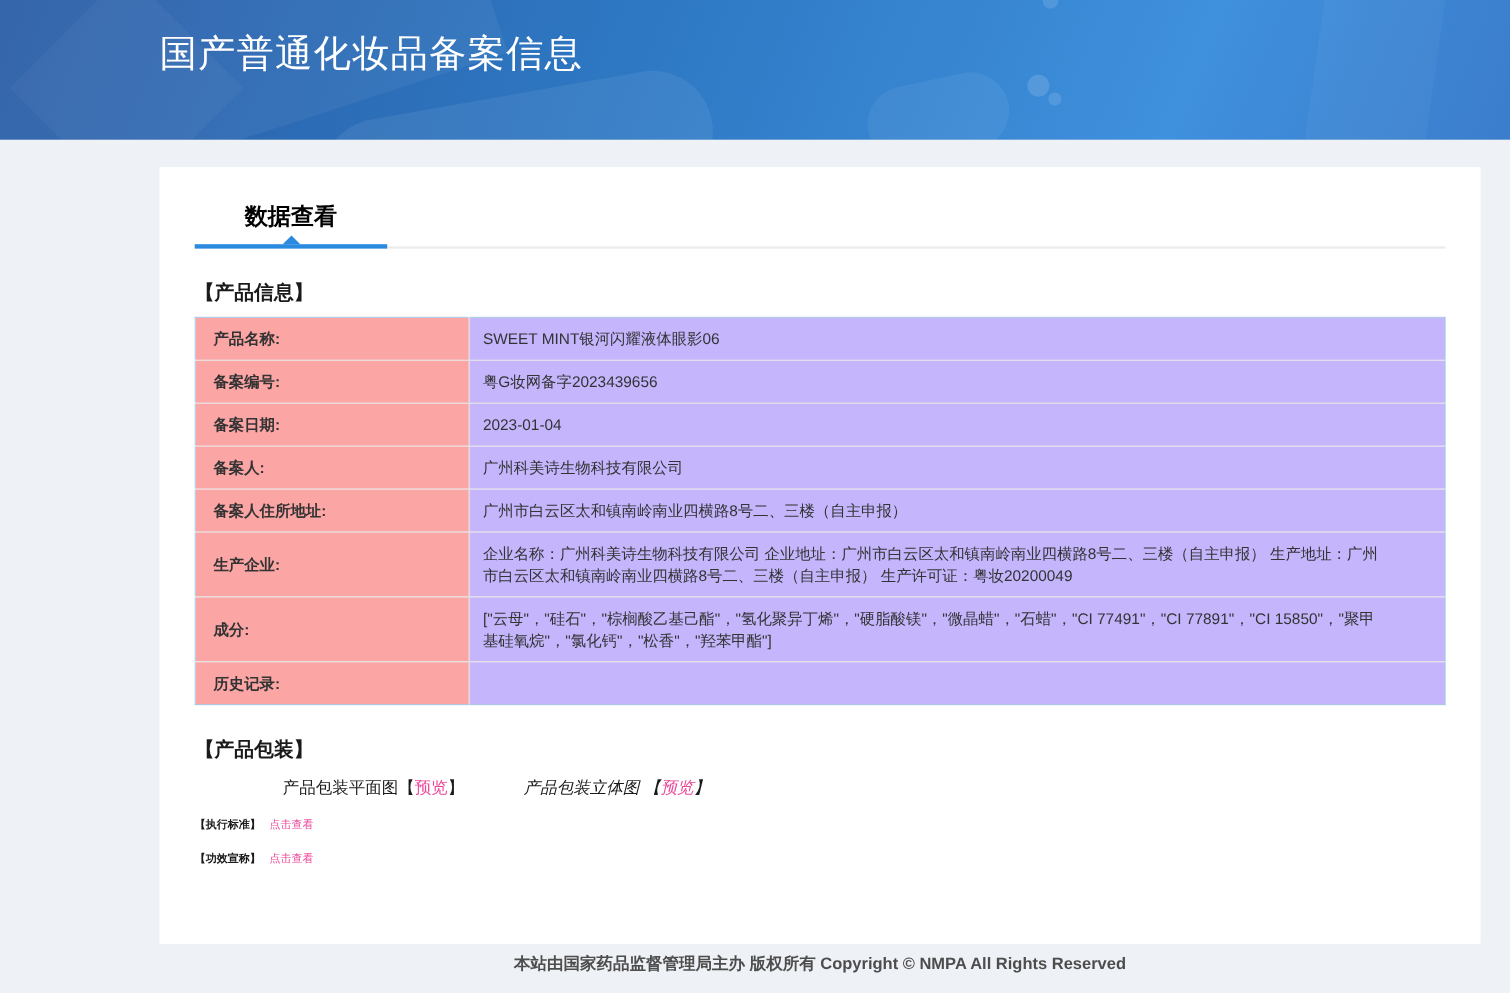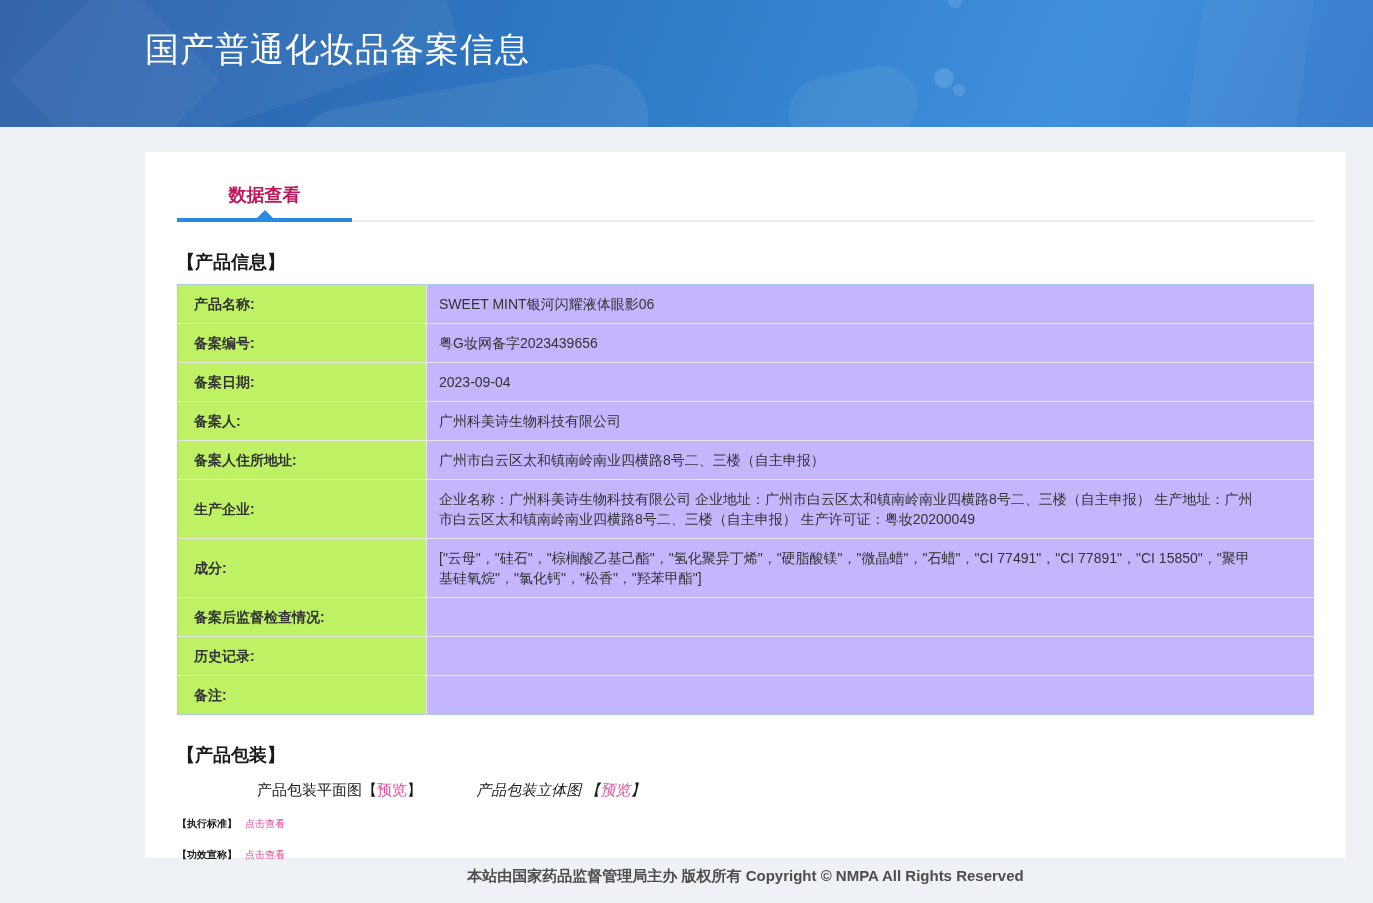--- a/index.html
+++ b/index.html
@@ -69,23 +69,23 @@
   
   .tabbar {
     padding-top: 31px;
     border-bottom: 2px solid #ebebeb;
     position: relative;
   }
   .tab {
     display: inline-block;
     width: 175px;
     text-align: center;
-    font-size: 18px;
-    font-weight: bold;
-    color: #be185d;
+    font-size: 21px;
+    font-weight: bold;
+    color: #000000;
     padding-bottom: 13px;
     position: relative;
     cursor: pointer;
   }
   .tab .tab-underline {
     position: absolute;
     left: 0; right: 0; bottom: -2px;
     height: 4px;
     background: #2a8ae0;
   }
@@ -114,21 +114,21 @@
   table.info-table td {
     border-bottom: 1px solid #e6e6e6;
     font-size: 14px;
     color: #333333;
     line-height: 20px;
     vertical-align: middle;
   }
   table.info-table tr:last-child td { border-bottom: none; }
   td.cell-label {
     width: 249px;
-    background: #bef264;
+    background: #fca5a5;
     font-weight: bold;
     padding: 9px 10px 9px 16px;
     border-right: 1px solid #e6e6e6;
   }
   td.cell-value {
     background: #c4b5fd;
     padding: 9px 50px 9px 12px;
   }
   
   .pack-row {
@@ -193,48 +193,40 @@
         <tr>
       <td class="cell-label">产品名称:</td>
       <td class="cell-value">SWEET MINT银河闪耀液体眼影06</td>
     </tr>
     <tr>
       <td class="cell-label">备案编号:</td>
       <td class="cell-value">粤G妆网备字2023439656</td>
     </tr>
     <tr>
       <td class="cell-label">备案日期:</td>
-      <td class="cell-value">2023-09-04</td>
+      <td class="cell-value">2023-01-04</td>
     </tr>
     <tr>
       <td class="cell-label">备案人:</td>
       <td class="cell-value">广州科美诗生物科技有限公司</td>
     </tr>
     <tr>
       <td class="cell-label">备案人住所地址:</td>
       <td class="cell-value">广州市白云区太和镇南岭南业四横路8号二、三楼（自主申报）</td>
     </tr>
     <tr>
       <td class="cell-label">生产企业:</td>
       <td class="cell-value">企业名称：广州科美诗生物科技有限公司 企业地址：广州市白云区太和镇南岭南业四横路8号二、三楼（自主申报） 生产地址：广州市白云区太和镇南岭南业四横路8号二、三楼（自主申报） 生产许可证：粤妆20200049</td>
     </tr>
     <tr>
       <td class="cell-label">成分:</td>
       <td class="cell-value">["云母"，"硅石"，"棕榈酸乙基己酯"，"氢化聚异丁烯"，"硬脂酸镁"，"微晶蜡"，"石蜡"，"CI 77491"，"CI 77891"，"CI 15850"，"聚甲基硅氧烷"，"氯化钙"，"松香"，"羟苯甲酯"]</td>
     </tr>
     <tr>
-      <td class="cell-label">备案后监督检查情况:</td>
-      <td class="cell-value"></td>
-    </tr>
-    <tr>
       <td class="cell-label">历史记录:</td>
-      <td class="cell-value"></td>
-    </tr>
-    <tr>
-      <td class="cell-label">备注:</td>
       <td class="cell-value"></td>
     </tr>
   </tbody>
     </table>
 
   <div class="section-title">【产品包装】</div>
 
   <div class="pack-row">
     <span class="pack-item">
       <span>产品包装平面图</span><span>【</span><a class="link">预览</a><span>】</span>

